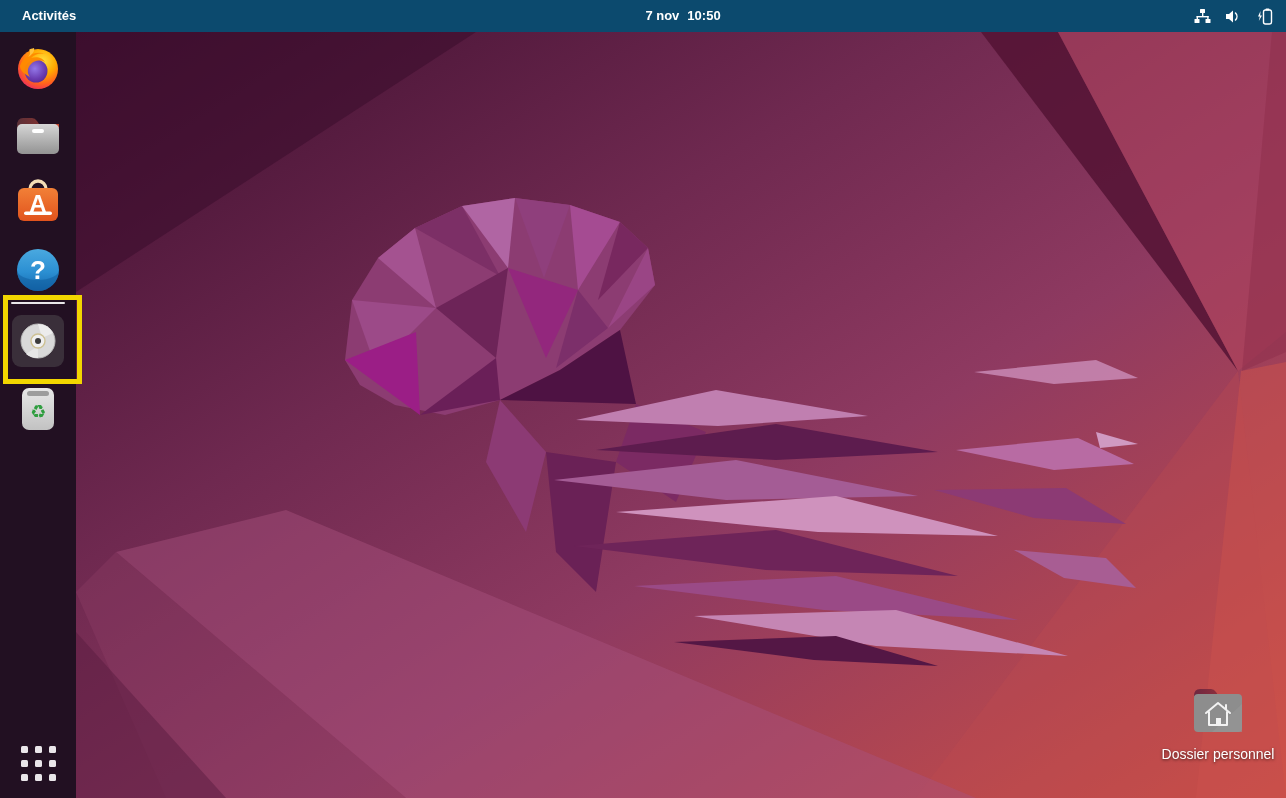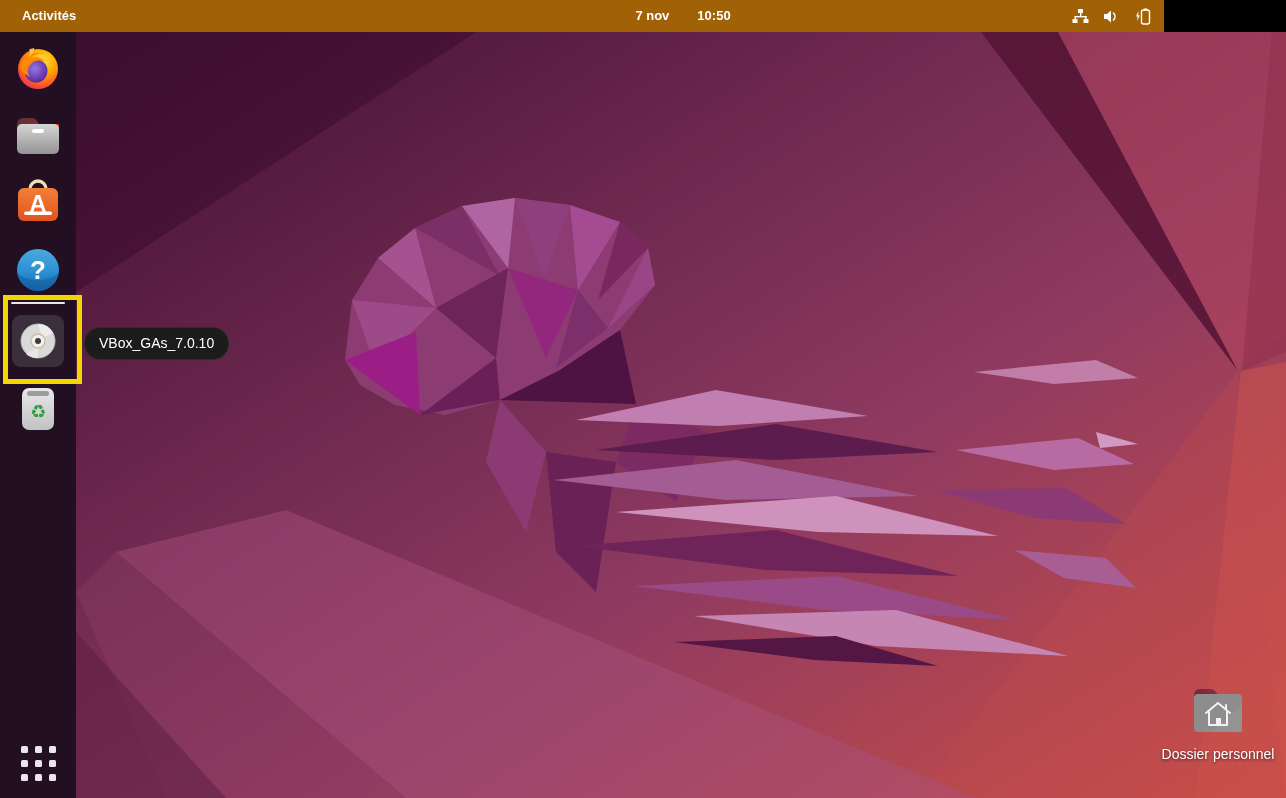--- a/index.html
+++ b/index.html
@@ -1,25 +1,25 @@
 <!DOCTYPE html>
 <html><head>
 <meta charset="utf-8">
 <style>
   html,body{margin:0;padding:0;width:1286px;height:798px;overflow:hidden;background:#000;
     font-family:"Liberation Sans","DejaVu Sans",sans-serif;}
   .stage{position:relative;width:1286px;height:798px;}
 
   
-  .topbar{position:absolute;left:0;top:0;width:1164px;height:32px;background:#a16207;color:#fff;z-index:30;}
+  .topbar{position:absolute;left:0;top:0;width:1286px;height:32px;background:#0c4a6e;color:#fff;z-index:30;}
   .activities{position:absolute;left:10px;top:0;height:32px;line-height:32px;padding:0 12px;font-size:13px;
     font-weight:600;border-radius:16px;cursor:default;}
   .clock{position:absolute;left:683px;top:0;transform:translateX(-50%);height:32px;line-height:32px;
     font-size:13px;font-weight:600;white-space:nowrap;}
-  .clock span{margin:0 14px;}
+  .clock span{margin:0 4px;}
   .tray{position:absolute;right:12px;top:0;height:32px;display:flex;align-items:center;gap:14px;}
 
   
   .dock{position:absolute;left:0;top:32px;width:76px;height:766px;background:#221022;z-index:20;}
   .dock-item{position:absolute;left:50%;transform:translate(-50%,-50%);width:56px;height:56px;
     display:flex;align-items:center;justify-content:center;cursor:pointer;}
   .disc-well{width:52px;height:52px;background:#3a2f3a;border-radius:9px;display:flex;align-items:center;justify-content:center;}
   .dash-separator{position:absolute;left:11px;top:270px;width:54px;height:2px;background:rgba(255,255,255,.9);border-radius:1px;}
   .appgrid{display:grid;grid-template-columns:repeat(3,7px);grid-template-rows:repeat(3,7px);gap:7px;}
   .appgrid div{width:7px;height:7px;background:#eae6ea;border-radius:1.5px;}
@@ -257,15 +257,14 @@
           <div></div>
           <div></div>
           <div></div>
           <div></div>
           <div></div>
       </div>
     </div>
   </div>
 
   <div class="highlight-box"></div>
-  <div class="tooltip">VBox_GAs_7.0.10</div>
 
 </div>
 
 </body></html>

